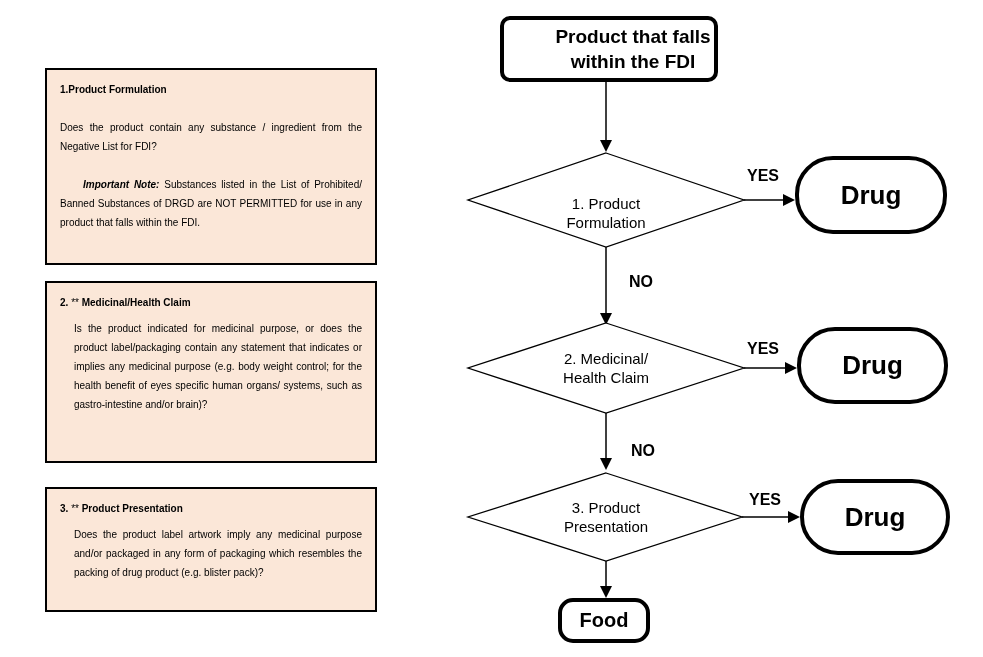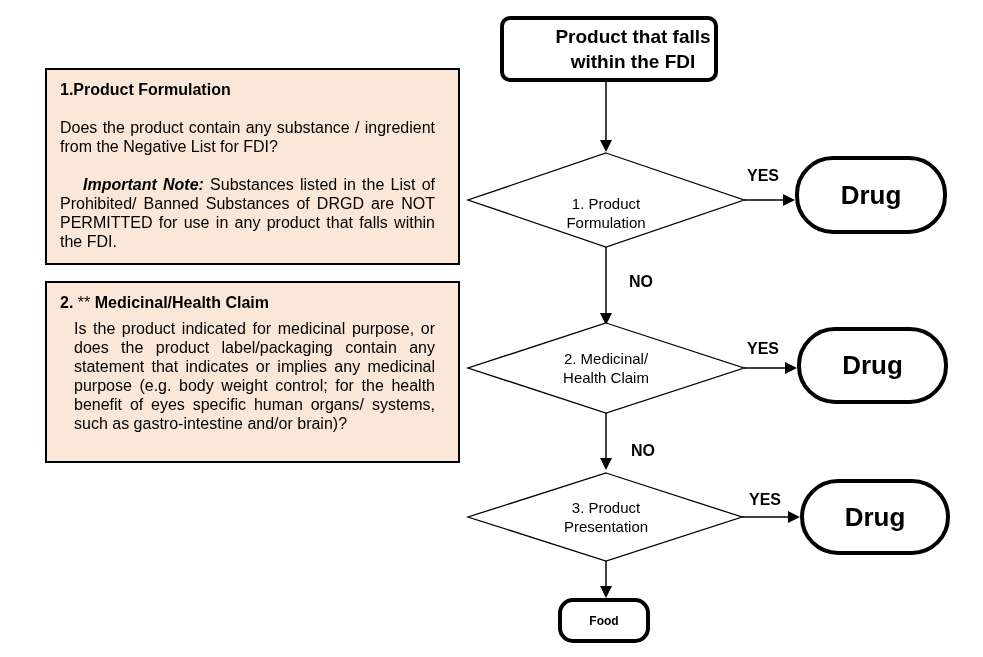--- a/index.html
+++ b/index.html
@@ -10,25 +10,25 @@
     font-family: "Liberation Sans", sans-serif;
     color: #000000;
     overflow: hidden;
   }
   svg.connectors { position: absolute; left: 0; top: 0; width: 983px; height: 657px; }
 
   
   .note {
     position: absolute;
     box-sizing: border-box;
-    width: 415px;
+    width: 332px;
     background: #FBE7D8;
     border: 2px solid #000000;
-    padding: 10px 23px 8px 13px;
-    font-size: 16px;
+    padding: 10px 13px 8px 13px;
+    font-size: 10px;
     line-height: 19px;
   }
   .note .title { font-weight: bold; }
   .note .stars { font-weight: normal; }
   .note p { margin: 0; text-align: justify; }
   .note .lead { font-weight: bold; font-style: italic; margin-left: 23px; }
   .gap-lg { margin-bottom: 19px !important; }
   .gap-sm { margin-bottom: 7px !important; }
   .indent { padding-left: 14px; }
   #note1 { left: 45px; top: 68px;  height: 197px; }
@@ -44,21 +44,21 @@
     display: flex; align-items: center; justify-content: center;
     text-align: center;
     font-weight: bold;
     white-space: pre-line;
   }
   #start { left: 500px; top: 16px; width: 218px; height: 66px; border-radius: 10px; font-size: 19px; line-height: 25px; padding-left: 48px; }
   .drug  { border-radius: 38px; font-size: 26px; }
   #drug1 { left: 795px; top: 156px; width: 152px; height: 78px; }
   #drug2 { left: 797px; top: 327px; width: 151px; height: 77px; }
   #drug3 { left: 800px; top: 479px; width: 150px; height: 76px; }
-  #food  { left: 558px; top: 598px; width: 92px; height: 45px; border-radius: 15px; font-size: 12px; }
+  #food  { left: 558px; top: 598px; width: 92px; height: 45px; border-radius: 15px; font-size: 20px; }
 
   
   .dlabel {
     position: absolute;
     left: 506px; width: 200px; height: 38px;
     text-align: center;
     font-size: 15px; line-height: 19px;
     white-space: pre-line;
   }
   #dlabel1 { top: 194px; }
@@ -113,20 +113,24 @@
     <p class="gap-lg"><span class="title">1.</span><span class="title">Product Formulation</span></p>
     <p class="gap-lg">Does the product contain any substance / ingredient from the Negative List for FDI?</p>
     <p><span class="lead">Important Note:</span><span> Substances listed in the List of Prohibited/ Banned Substances of DRGD are NOT PERMITTED for use in any product that falls within the FDI.</span></p>
   </div>
 
   <div class="note" id="note2">
     <p class="gap-sm"><span class="title">2. </span><span class="stars">** </span><span class="title">Medicinal/Health Claim</span></p>
     <p class="indent">Is the product indicated for medicinal purpose, or does the product label/packaging contain any statement that indicates or implies any medicinal purpose (e.g. body weight control; for the health benefit of eyes specific human organs/ systems, such as gastro-intestine and/or brain)?</p>
   </div>
 
+  <div class="note" id="note3">
+    <p class="gap-sm"><span class="title">3. </span><span class="stars">** </span><span class="title">Product Presentation</span></p>
+    <p class="indent">Does the product label artwork imply any medicinal purpose and/or packaged in any form of packaging which resembles the packing of drug product (e.g. blister pack)?</p>
+  </div>
 
   <div class="node" id="start">Product that falls
 within the FDI</div>
 
   <div class="dlabel" id="dlabel1">1. Product
 Formulation</div>
   <div class="dlabel" id="dlabel2">2. Medicinal/
 Health Claim</div>
   <div class="dlabel" id="dlabel3">3. Product
 Presentation</div>

